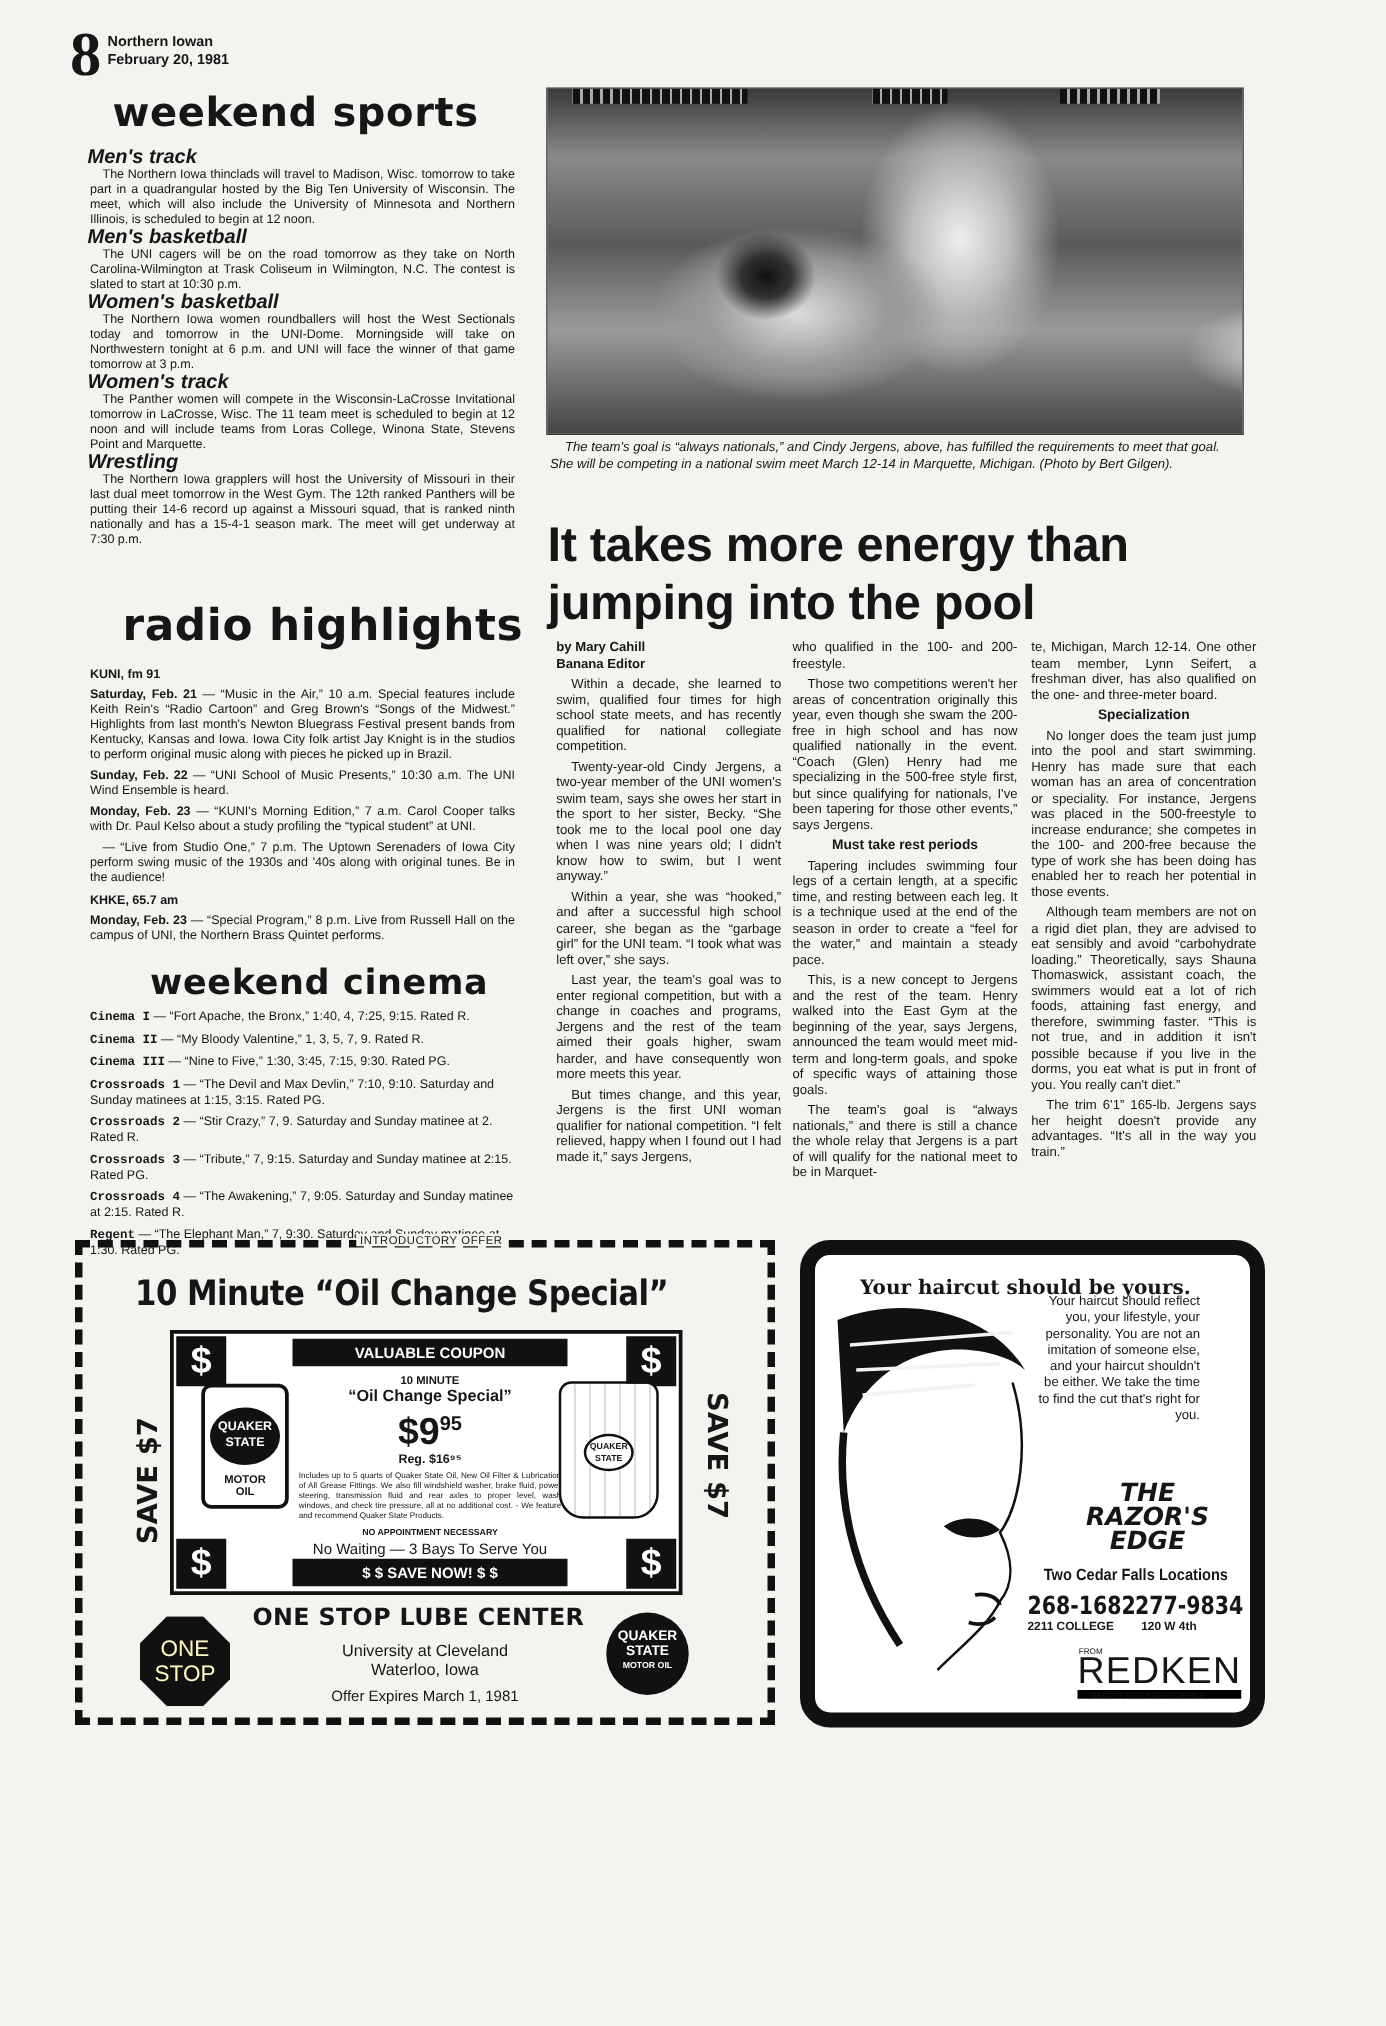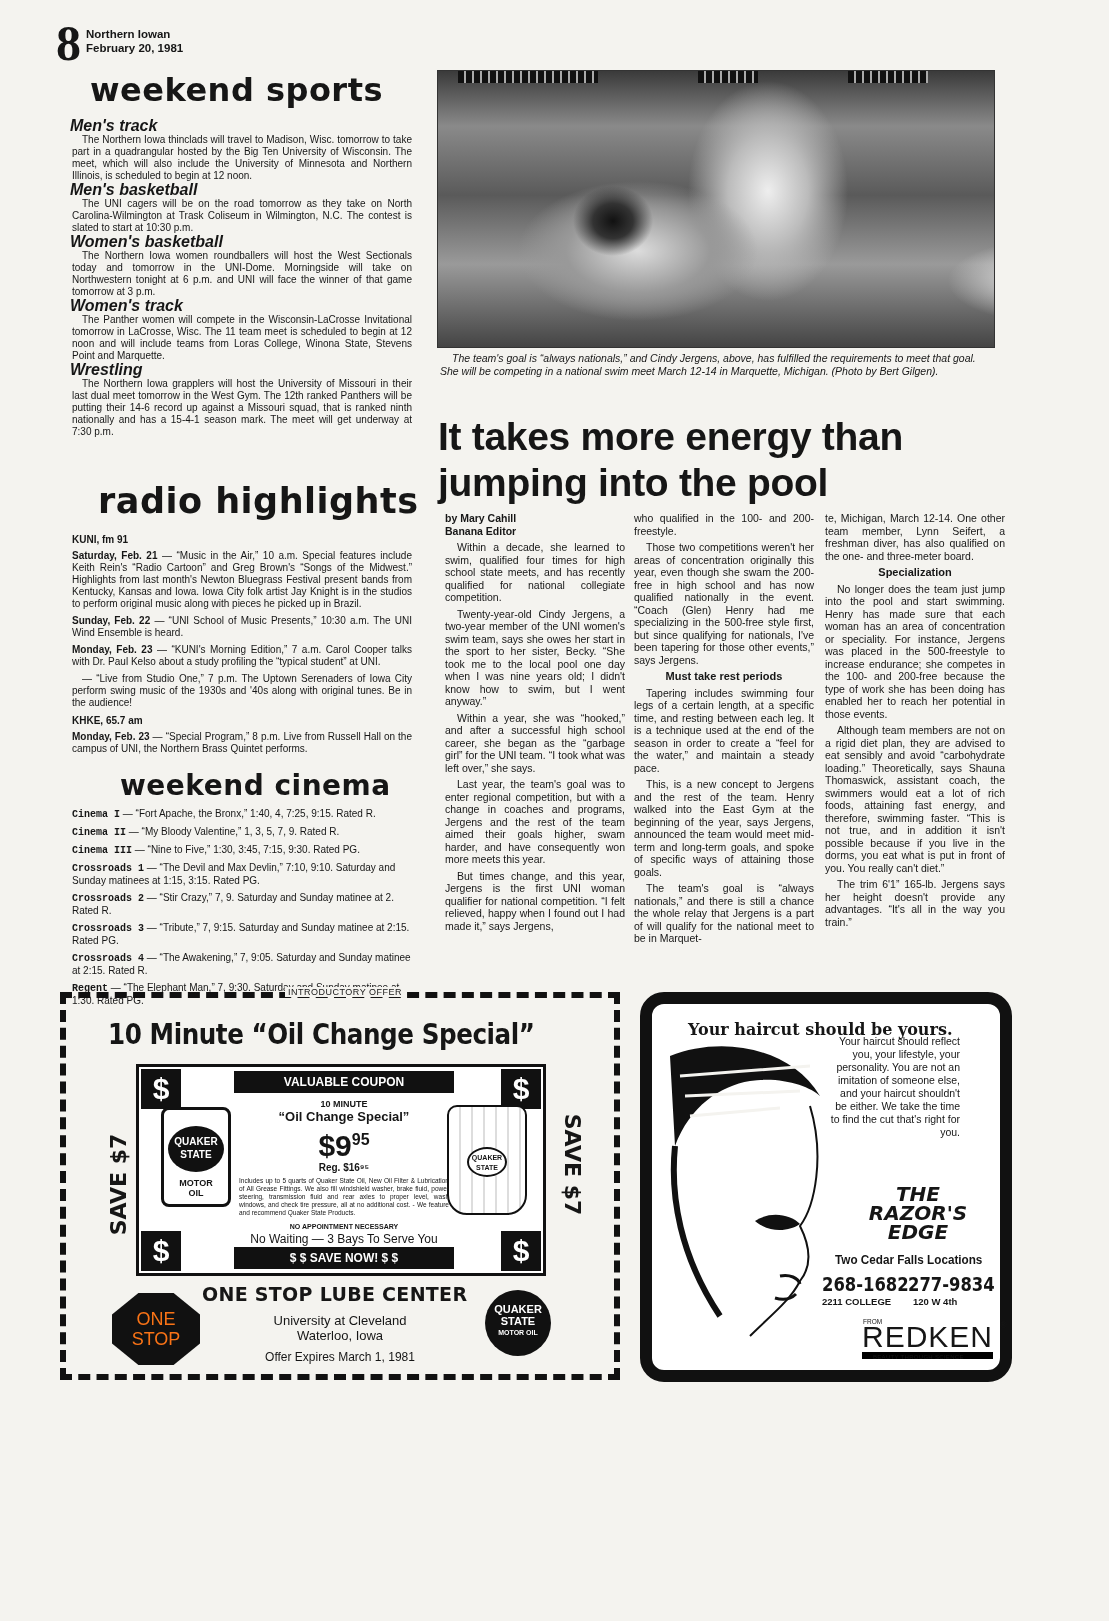--- a/index.html
+++ b/index.html
@@ -65,21 +65,21 @@
   .c-spec { font-size: 13px; font-weight: bold; }
   .c-price { font-size: 30px; font-weight: 900; line-height: 32px; }
   .c-price sup { font-size: 16px; }
   .c-reg { font-size: 10px; font-weight: bold; }
   .c-fine { font-size: 6.5px; line-height: 8px; text-align: justify; margin-top: 4px; }
   .c-noappt { font-size: 7px; font-weight: bold; margin-top: 6px; }
   .c-nowait { font-size: 12px; margin-top: 2px; }
   .lube-name { left: 202px; top: 1283px; font-family: "DejaVu Sans", sans-serif; font-size: 19px; font-weight: bold; letter-spacing: 0.3px; }
   .lube-addr { left: 240px; top: 1313px; width: 200px; text-align: center; font-size: 13px; line-height: 15px; }
   .lube-exp { left: 240px; top: 1350px; width: 200px; text-align: center; font-size: 12px; }
-  .onestop { left: 112px; top: 1293px; width: 88px; height: 72px; background: #111; color: #f97316; clip-path: polygon(30% 0,70% 0,100% 30%,100% 70%,70% 100%,30% 100%,0 70%,0 30%); text-align: center; font-size: 18px; line-height: 20px; padding-top: 16px; }
+  .onestop { left: 112px; top: 1293px; width: 72px; height: 72px; background: #111; color: #fef9c3; clip-path: polygon(30% 0,70% 0,100% 30%,100% 70%,70% 100%,30% 100%,0 70%,0 30%); text-align: center; font-size: 18px; line-height: 20px; padding-top: 16px; }
   .qs-badge { left: 485px; top: 1290px; width: 66px; height: 66px; border-radius: 50%; background: #111; color: #fff; text-align: center; font-size: 11px; font-weight: bold; line-height: 12px; padding-top: 13px; }
 
   
   .hair-ad { left: 640px; top: 992px; width: 372px; height: 390px; border: 12px solid #111; border-radius: 24px; background: #fff; }
   .hair-title { left: 688px; top: 1010px; font-family: "DejaVu Serif", serif; font-size: 16px; font-weight: bold; margin-top: 10px; }
   .hair-copy { left: 830px; top: 1035px; width: 130px; text-align: right; font-size: 10.5px; line-height: 13px; }
   .face { left: 660px; top: 1036px; width: 170px; height: 320px; }
   .razor { left: 868px; top: 1185px; width: 100px; text-align: center; font-size: 20px; font-weight: 900; font-style: italic; line-height: 19px; font-family: "DejaVu Sans", sans-serif; }
   .locations { left: 835px; top: 1252px; font-size: 13px; font-weight: bold; transform: scaleX(0.9); transform-origin: left; }
   .phone { top: 1272px; font-size: 20px; font-weight: bold; font-family: "DejaVu Sans", sans-serif; transform: scaleX(0.82); transform-origin: left; }

